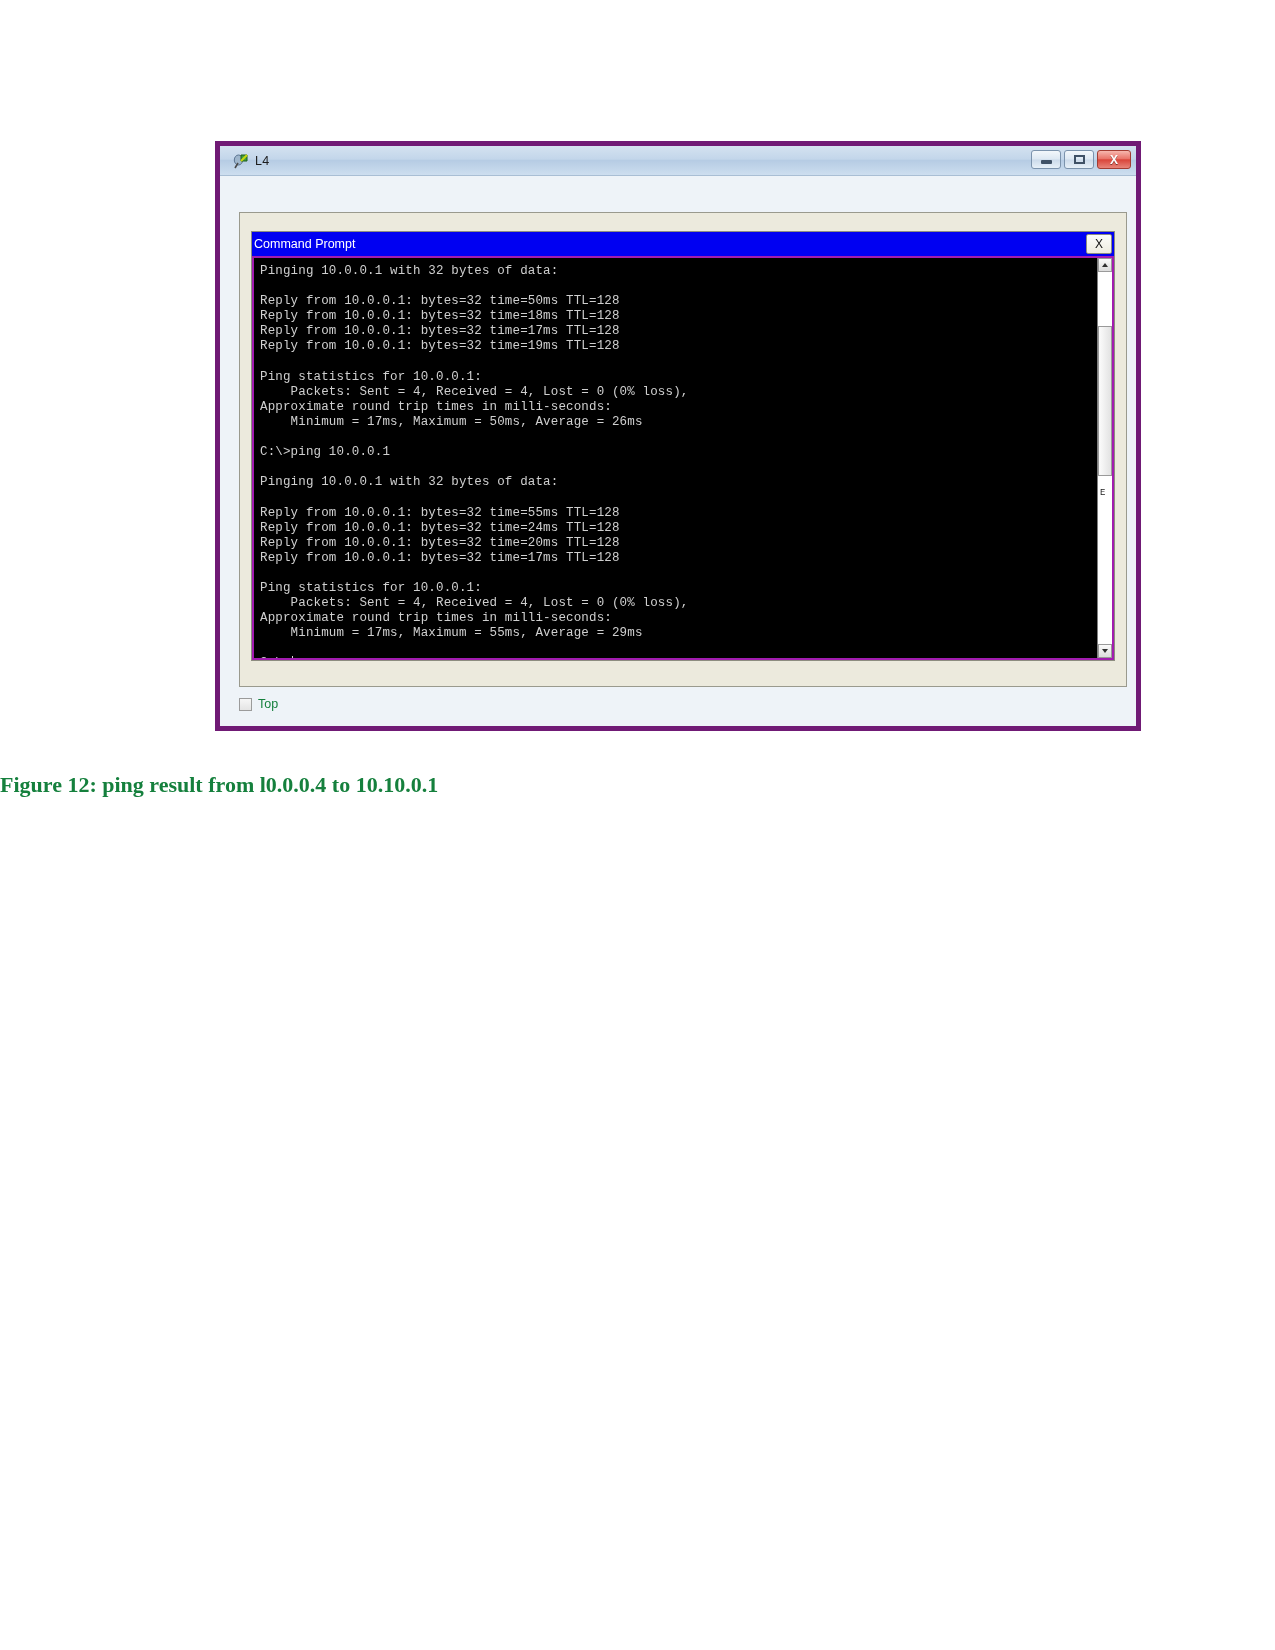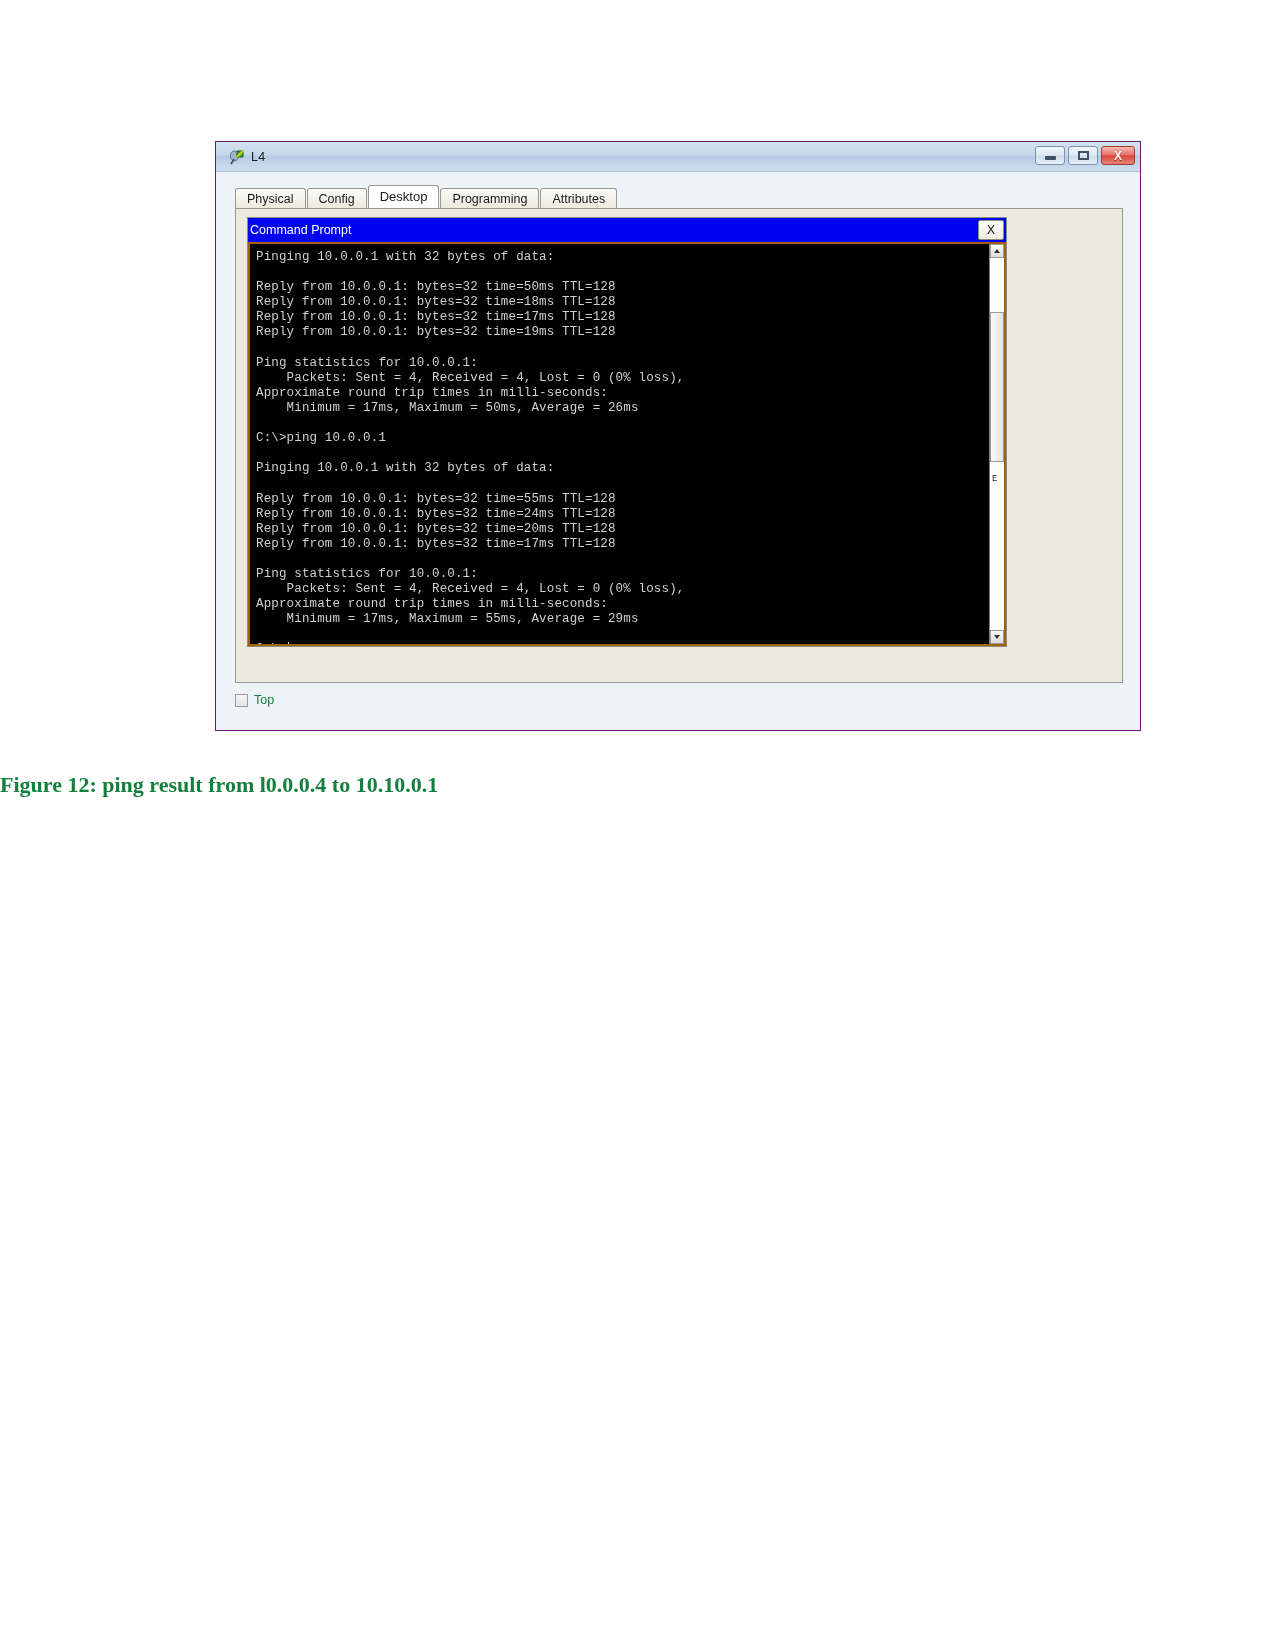--- a/index.html
+++ b/index.html
@@ -16,21 +16,21 @@
   }
 
   
   .device-window {
     position: absolute;
     left: 215px;
     top: 141px;
     width: 926px;
     height: 590px;
     background: #eef3f8;
-    border: 1px solid #701a75;
+    border: 5px solid #701a75;
     box-sizing: border-box;
   }
   .titlebar {
     position: relative;
     height: 30px;
     background: linear-gradient(to bottom, #d4e2f0 0%, #c3d6ea 45%, #b6cce4 50%, #cddeef 100%);
     border-bottom: 1px solid #a9bed4;
     display: flex;
     align-items: center;
     padding: 0 4px;
@@ -129,25 +129,25 @@
     height: 475px;
     background: #eceadd;
     border: 1px solid #9a9a8e;
     box-sizing: border-box;
   }
 
   
   .cmd-app {
     position: absolute;
     left: 11px;
-    top: 8px;
-    width: 760px;
+    top: 18px;
+    width: 864px;
     height: 430px;
     border: 1px solid #8d8d80;
-    background: #a16207;
+    background: #a21caf;
     box-sizing: border-box;
   }
   .cmd-titlebar {
     position: relative;
     height: 24px;
     background: #0000f2;
     display: flex;
     align-items: center;
     box-sizing: border-box;
   }
@@ -323,27 +323,20 @@
       </div>
       <div class="win-btn">
         <span class="glyph-max"></span>
       </div>
       <div class="win-btn close">
         <span>X</span>
       </div>
     </div>
   </div>
 
-  <div class="tabstrip">
-    <div class="tab">Physical</div>
-    <div class="tab">Config</div>
-    <div class="tab active">Desktop</div>
-    <div class="tab">Programming</div>
-    <div class="tab">Attributes</div>
-  </div>
 
   <div class="desktop-panel">
 
     <div class="cmd-app">
 
       <div class="cmd-titlebar">
         <span class="cmd-title-text">Command Prompt</span>
         <div class="cmd-close">
           <span>X</span>
         </div>

